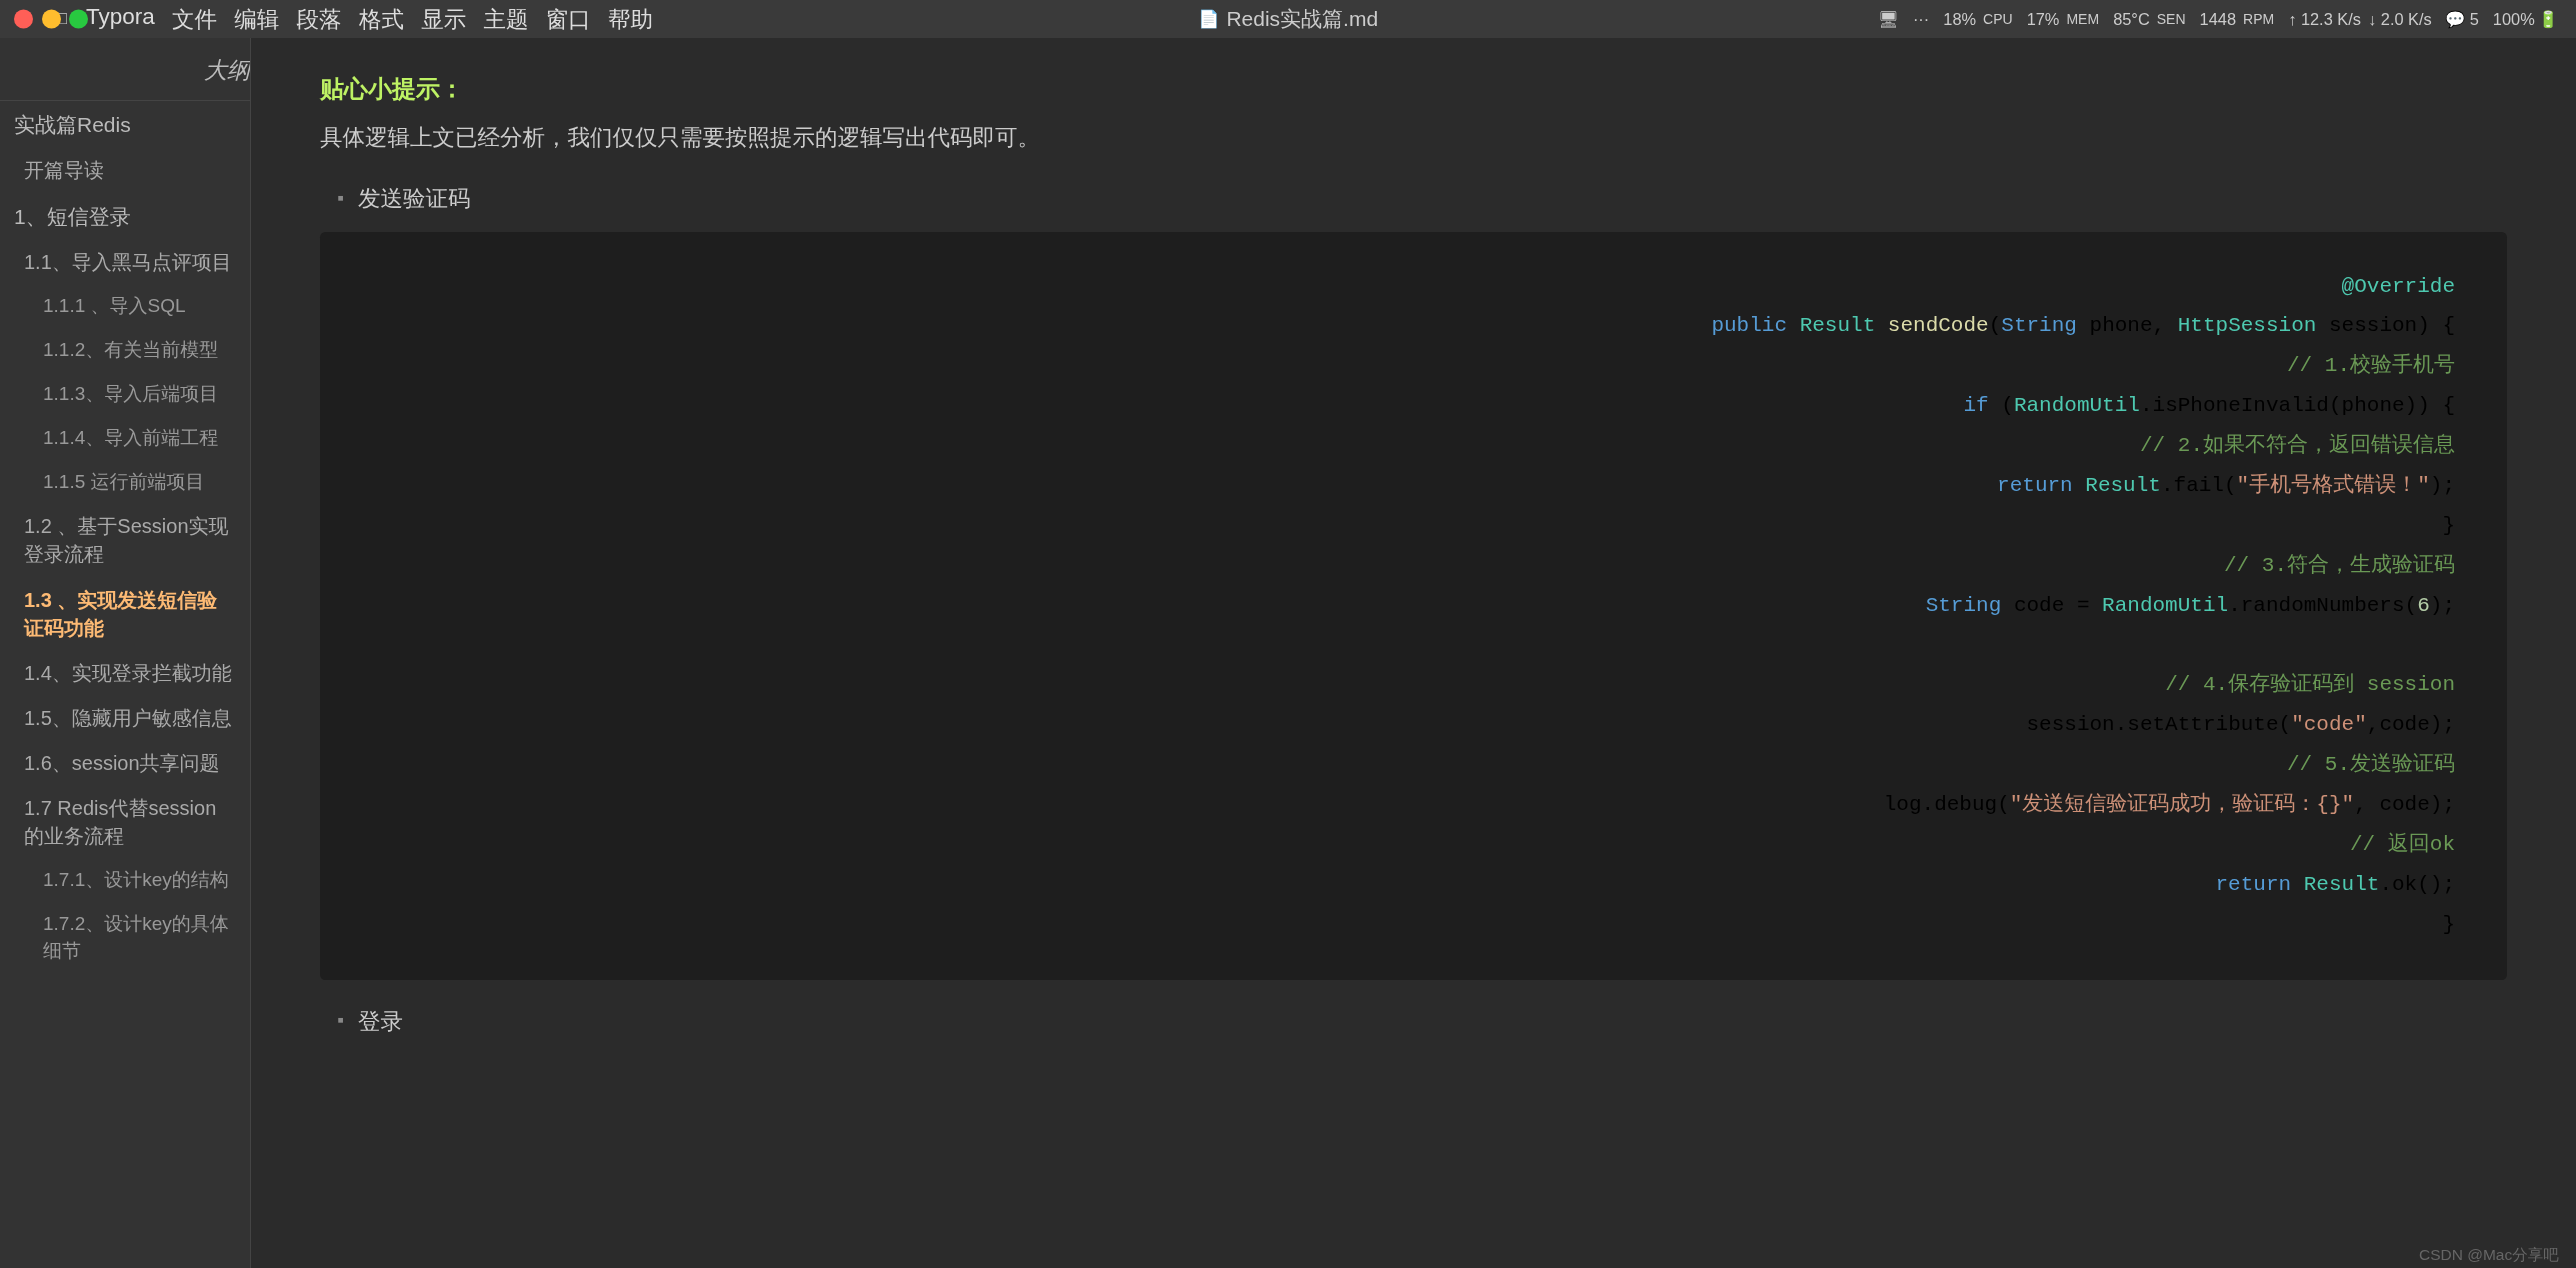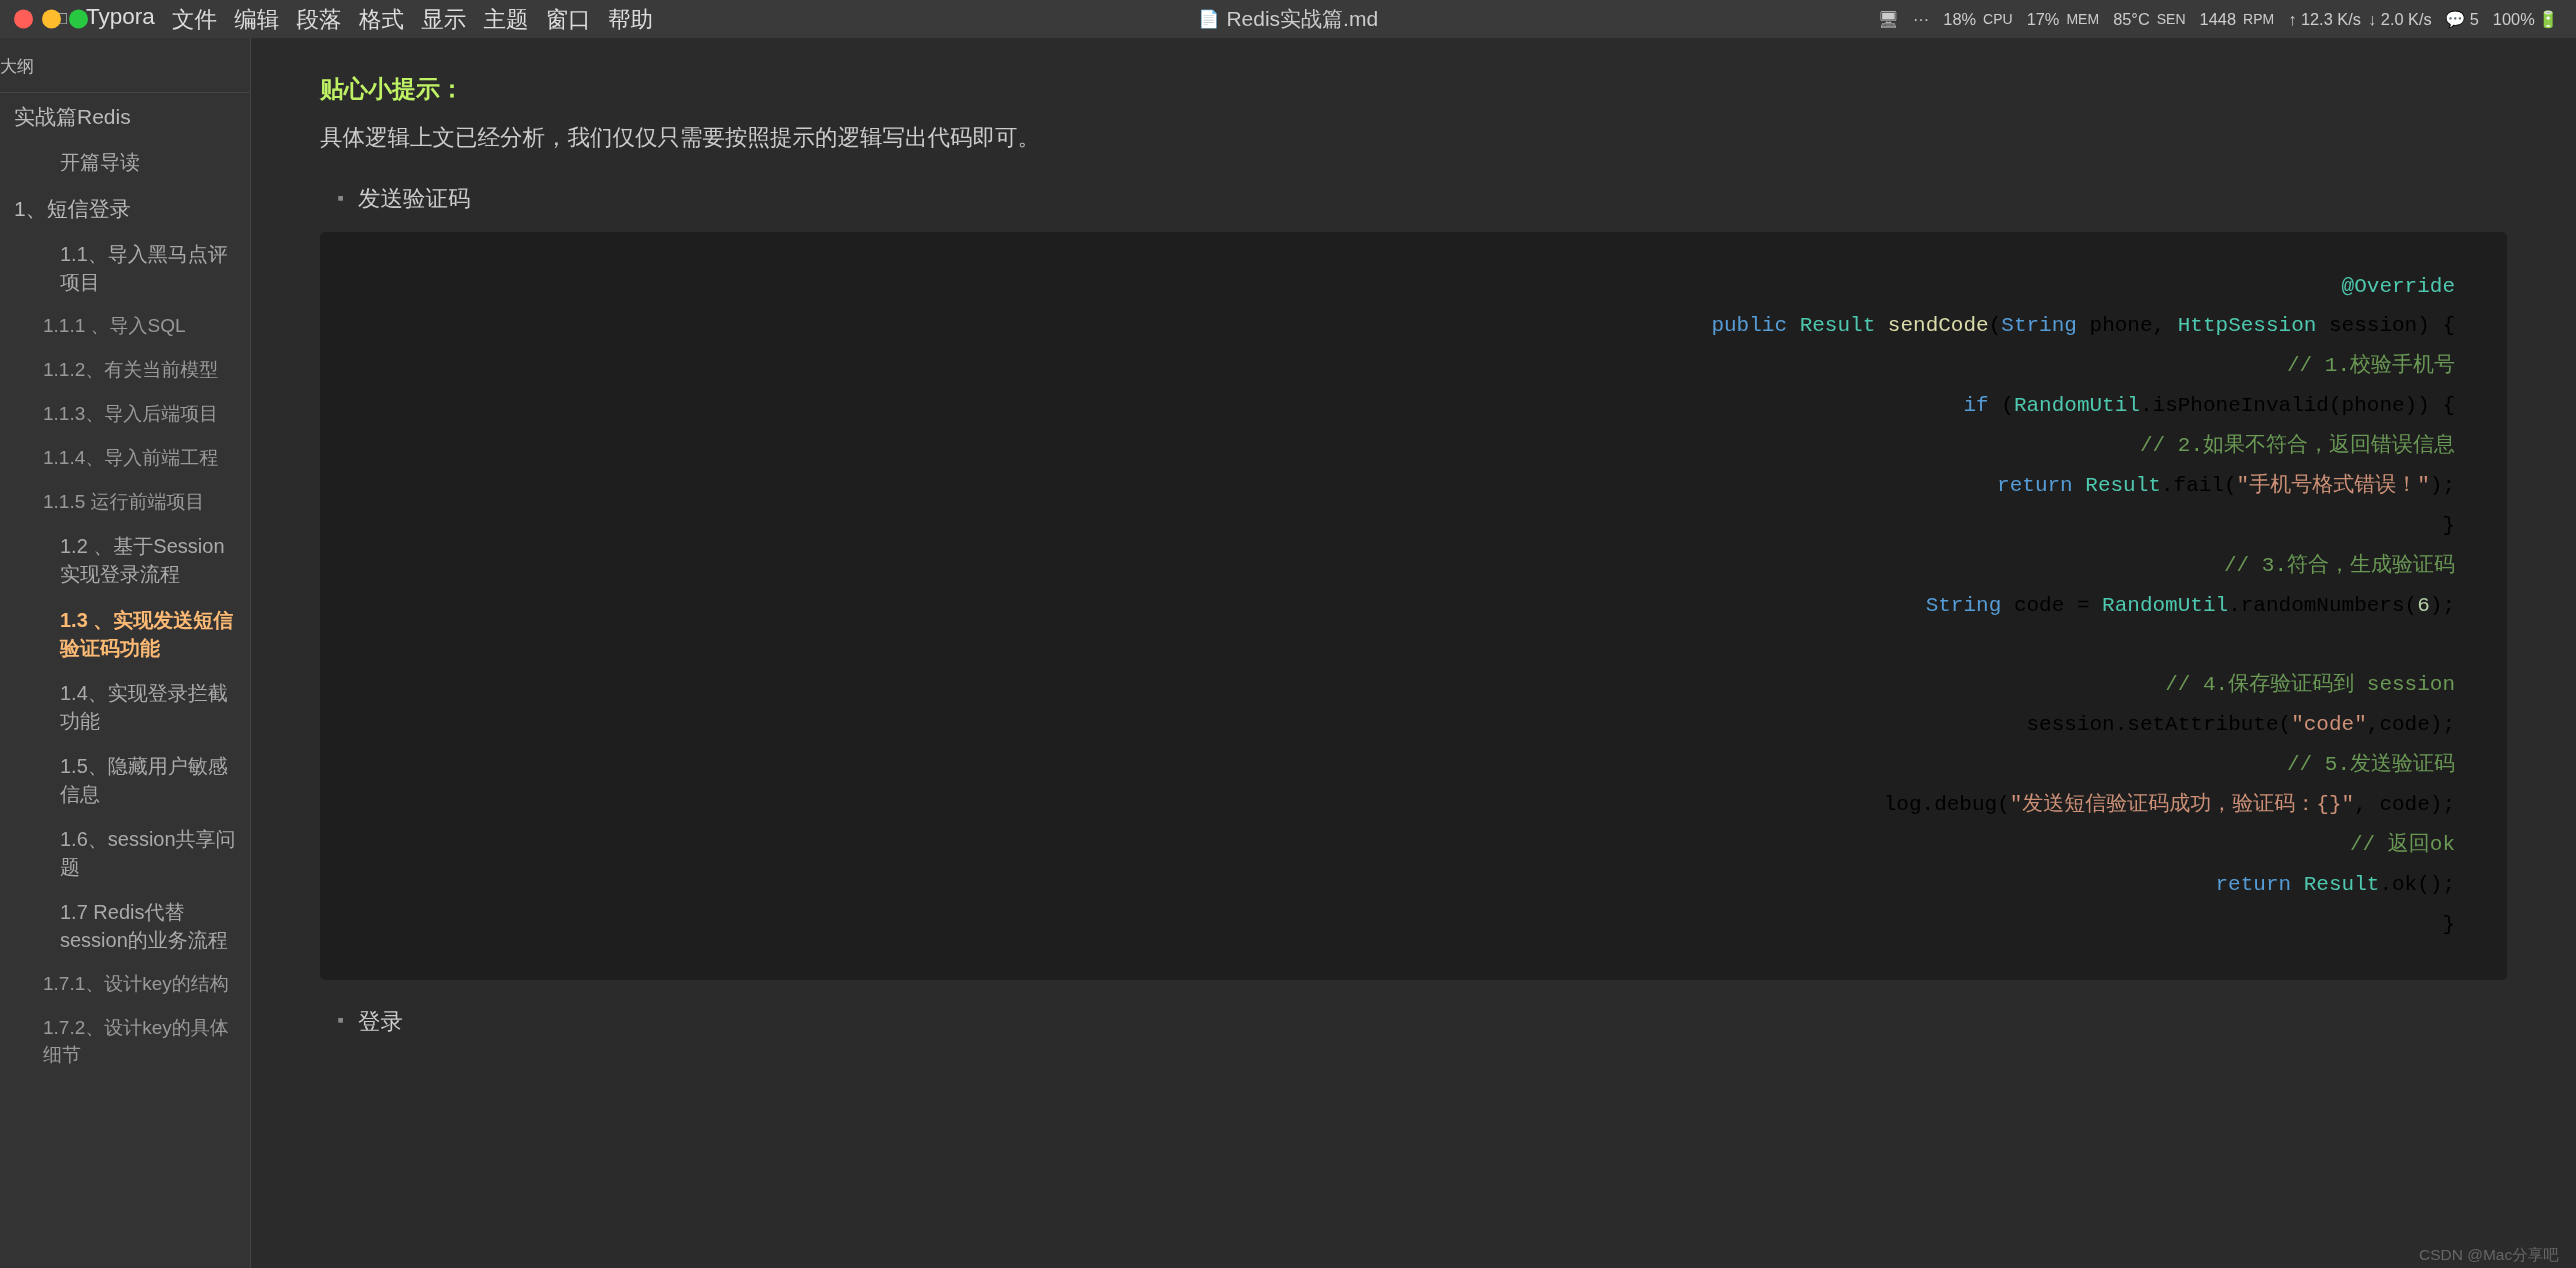--- a/index.html
+++ b/index.html
@@ -85,35 +85,36 @@
 
     
     .sidebar {
       width: 251px;
       background: #333;
       border-right: 0.9px solid #444;
       overflow-y: auto;
       flex-shrink: 0;
     }
     .sidebar-title {
-      text-align: left;
+      text-align: right;
       color: #bbb;
-      font-size: 17px;
+      font-size: 23px;
       padding: 17.3px 0 14px;
       border-bottom: 0.9px solid #444;
+      font-style: italic;
     }
     .nav-item {
       padding: 8.6px 14px;
       color: #aaa;
       font-size: 21px;
       cursor: pointer;
       line-height: 1.4;
     }
     .nav-item.level0 { padding-left: 14px; color: #bbb; }
-    .nav-item.level1 { padding-left: 24px; color: #aaa; font-size: 20px; margin-left: 36px; }
+    .nav-item.level1 { padding-left: 24px; color: #aaa; font-size: 20px; }
     .nav-item.level2 { padding-left: 43px; color: #999; font-size: 19px; }
     .nav-item.active { color: #fff; font-weight: bold; }
 
     
     .content {
       flex: 1;
       background: #2b2b2b;
       overflow-y: auto;
       padding: 35px 69px;
     }

